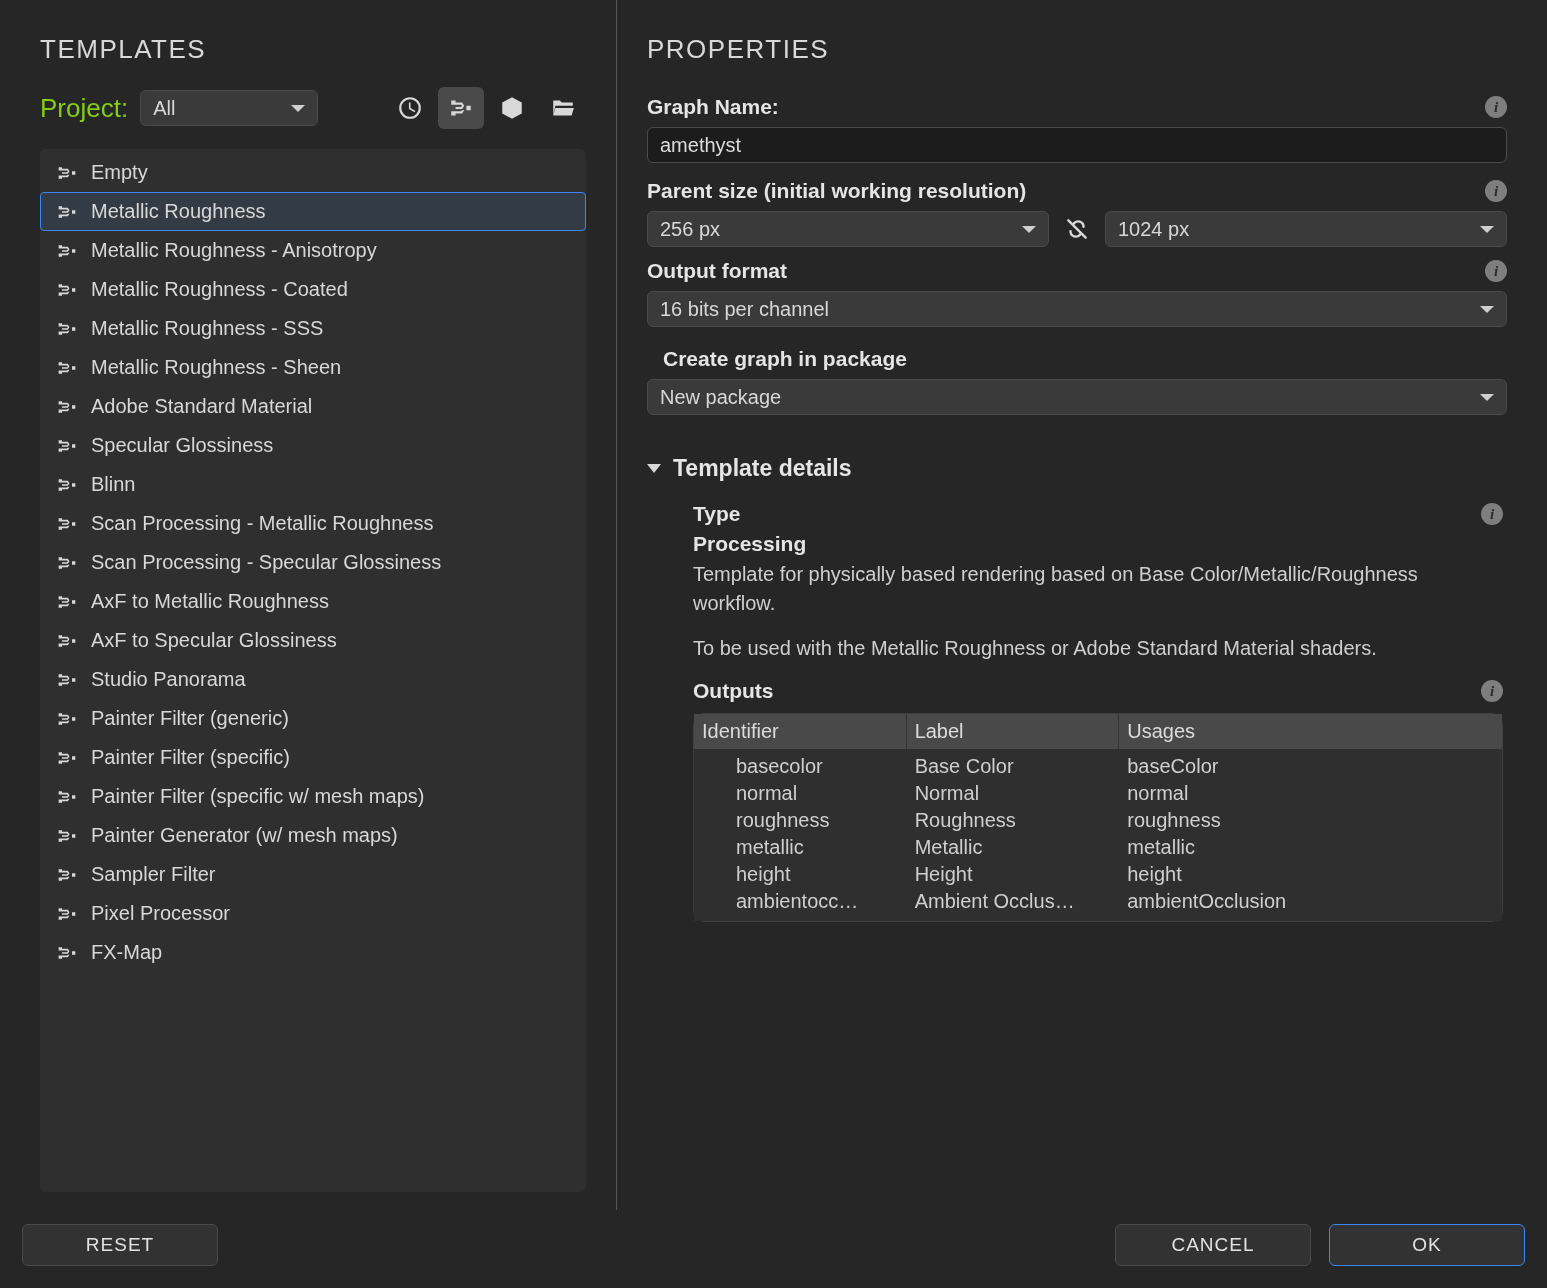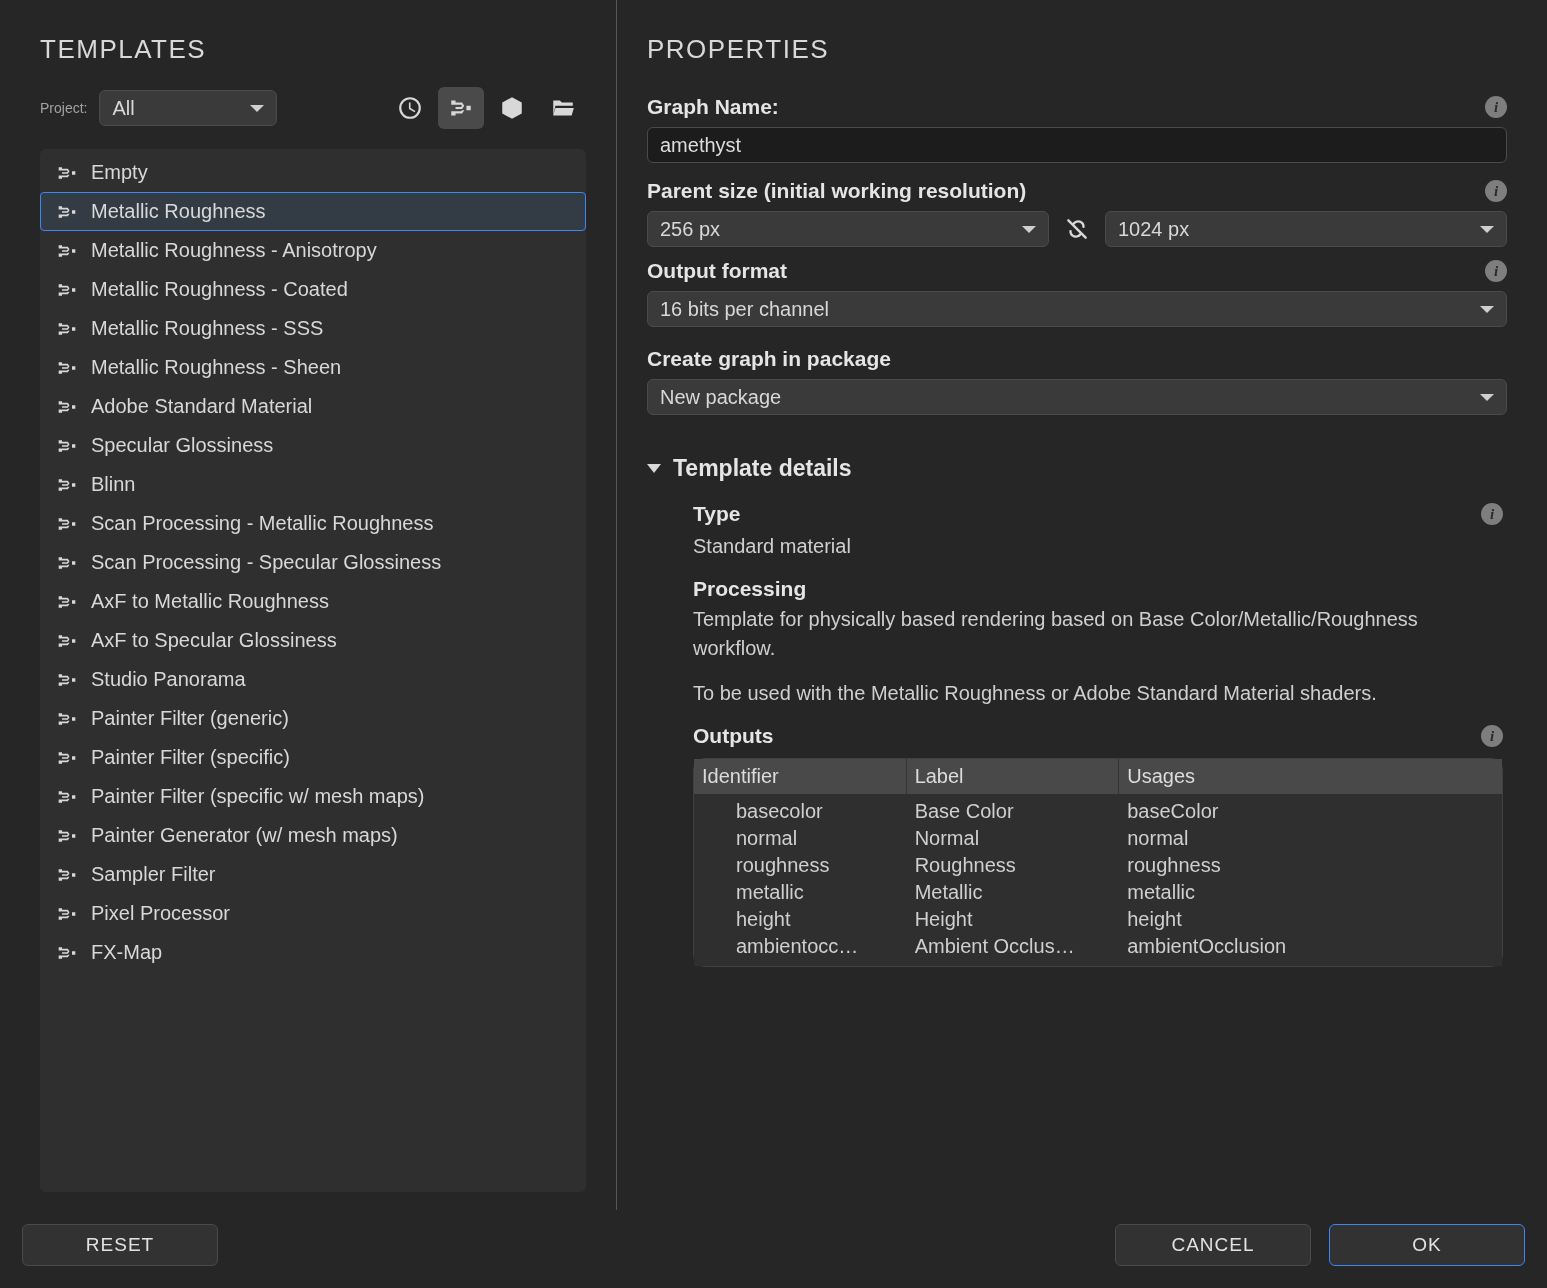--- a/index.html
+++ b/index.html
@@ -37,22 +37,22 @@
     color: #d8d8d8;
     margin: 16px 0 22px 0;
   }
   .project-row {
     display: flex;
     align-items: center;
     gap: 12px;
     margin-bottom: 20px;
   }
   .project-label {
-    font-size: 14px;
-    color: #a3a3a3;
+    font-size: 26px;
+    color: #84cc16;
   }
   .select {
     background: #3a3a3a;
     border: 1px solid #4a4a4a;
     border-radius: 6px;
     height: 36px;
     display: flex;
     align-items: center;
     padding: 0 12px;
     justify-content: space-between;
@@ -506,40 +506,39 @@
 
       <div class="field-label-row" style="margin-top:12px;">
         <span class="field-label">Output format</span>
         <span class="info-icon">i</span>
       </div>
       <div class="select full-select">
         <span>16 bits per channel</span>
         <span class="select-caret"></span>
       </div>
 
-      <div class="field-label-row" style="margin-top:20px;">
+      <div class="field-label-row" style="margin-top:20px;margin-left:16px;">
         <span class="field-label">Create graph in package</span>
       </div>
       <div class="select full-select">
         <span>New package</span>
         <span class="select-caret"></span>
       </div>
 
       <div class="spacer"></div>
 
       <div class="collapse-header">
         <span class="collapse-caret"></span>
         <span class="collapse-title">Template details</span>
       </div>
       <div class="details-body">
         <div class="sub-title-row">
           <span class="sub-title">Type</span>
           <span class="info-icon">i</span>
         </div>
-        <div class="sub-value">Standard material</div>
 
         <div class="sub-title">Processing</div>
         <div class="sub-value">Template for physically based rendering based on Base Color/Metallic/Roughness workflow.</div>
         <div class="sub-value">To be used with the Metallic Roughness or Adobe Standard Material shaders.</div>
 
         <div class="sub-title-row">
           <span class="sub-title">Outputs</span>
           <span class="info-icon">i</span>
         </div>
         <div class="outputs-table">

